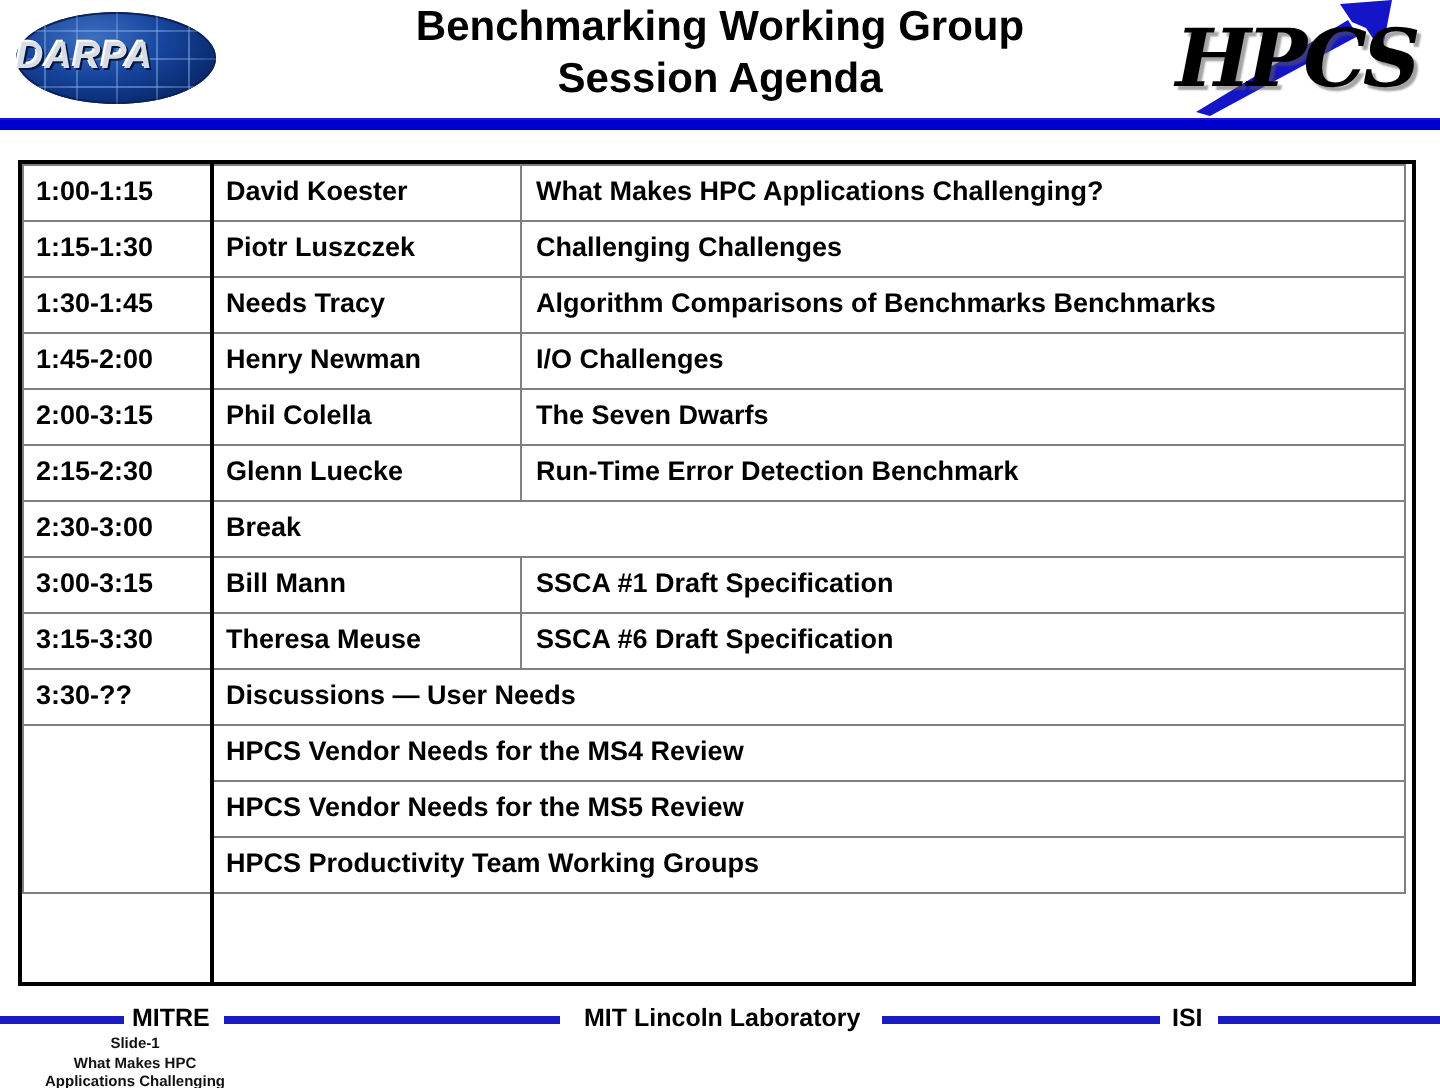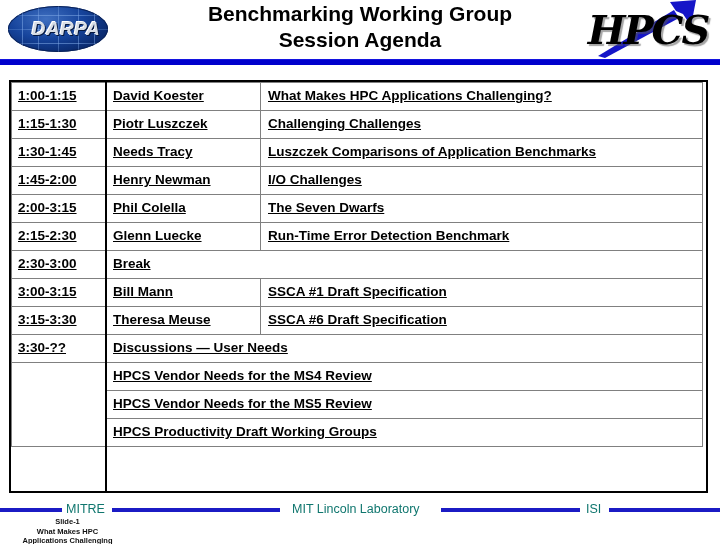--- a/index.html
+++ b/index.html
@@ -50,21 +50,21 @@
   }
   #darpa-logo .grid-h {
     left: -4px; width: 108px;
     border-top: 1px solid #7fa8e6;
     border-radius: 50%;
   }
   #darpa-logo .darpa-text {
     position: absolute;
     left: 0; top: 13px;
     width: 116px;
-    text-align: center;
+    text-align: left;
     font-family: "Liberation Sans", sans-serif;
     font-weight: bold;
     font-style: italic;
     font-size: 19px;
     letter-spacing: 0.5px;
     color: #d7dde6;
     text-shadow: 1px 1px 0 #05183f, -1px -1px 0 #ffffff;
     line-height: 19px;
   }
 
@@ -113,21 +113,20 @@
     border-top: 1px solid #1414e0;
   }
 
   
   #agenda-table {
     position: absolute;
     left: 11px; top: 82px;
     width: 691px;
     border-collapse: collapse;
     table-layout: fixed;
-    text-decoration: underline;
   }
   #agenda-table col.c-time  { width: 94px; }
   #agenda-table col.c-name  { width: 155px; }
   #agenda-table col.c-topic { width: 442px; }
 
   #agenda-table td {
     border: 1px solid #808080;
     font-size: 13.5px;
     font-weight: bold;
     line-height: 16px;
@@ -166,22 +165,22 @@
   .foot-line {
     position: absolute;
     top: 8px;
     height: 0;
     border-top: 4px solid #1b1bc4;
   }
   .foot-label {
     position: absolute;
     top: 1px;
     font-size: 12.5px;
-    font-weight: normal;
-    color: #0f766e;
+    font-weight: bold;
+    color: #000000;
     line-height: 16px;
     white-space: nowrap;
   }
   #slide-note {
     position: absolute;
     left: 0px; top: 17px;
     width: 135px;
     text-align: center;
     font-size: 7.5px;
     font-weight: bold;
@@ -238,21 +237,21 @@
         <td class="topic">What Makes HPC Applications Challenging?</td>
       </tr>
       <tr>
         <td class="time">1:15-1:30</td>
         <td class="name">Piotr Luszczek</td>
         <td class="topic">Challenging Challenges</td>
       </tr>
       <tr>
         <td class="time">1:30-1:45</td>
         <td class="name">Needs Tracy</td>
-        <td class="topic">Luszczek Comparisons of Application Benchmarks</td>
+        <td class="topic">Algorithm Comparisons of Benchmarks Benchmarks</td>
       </tr>
       <tr>
         <td class="time">1:45-2:00</td>
         <td class="name">Henry Newman</td>
         <td class="topic">I/O Challenges</td>
       </tr>
       <tr>
         <td class="time">2:00-3:15</td>
         <td class="name">Phil Colella</td>
         <td class="topic">The Seven Dwarfs</td>
@@ -281,21 +280,21 @@
         <td class="name" colspan="2">Discussions — User Needs</td>
       </tr>
       <tr>
         <td class="time blank" rowspan="3"></td>
         <td class="name" colspan="2">HPCS Vendor Needs for the MS4 Review</td>
       </tr>
       <tr>
         <td class="name" colspan="2">HPCS Vendor Needs for the MS5 Review</td>
       </tr>
       <tr>
-        <td class="name" colspan="2">HPCS Productivity Draft Working Groups</td>
+        <td class="name" colspan="2">HPCS Productivity Team Working Groups</td>
       </tr>
     </tbody>
 </table>
 <div id="table-frame"></div>
 <div id="col1-rule"></div>
 
 <div id="slide-footer">
   <div class="foot-line" style="left:0px;   width:62px;"></div>
   <div class="foot-label" style="left:66px;">MITRE</div>
   <div class="foot-line" style="left:112px; width:168px;"></div>

